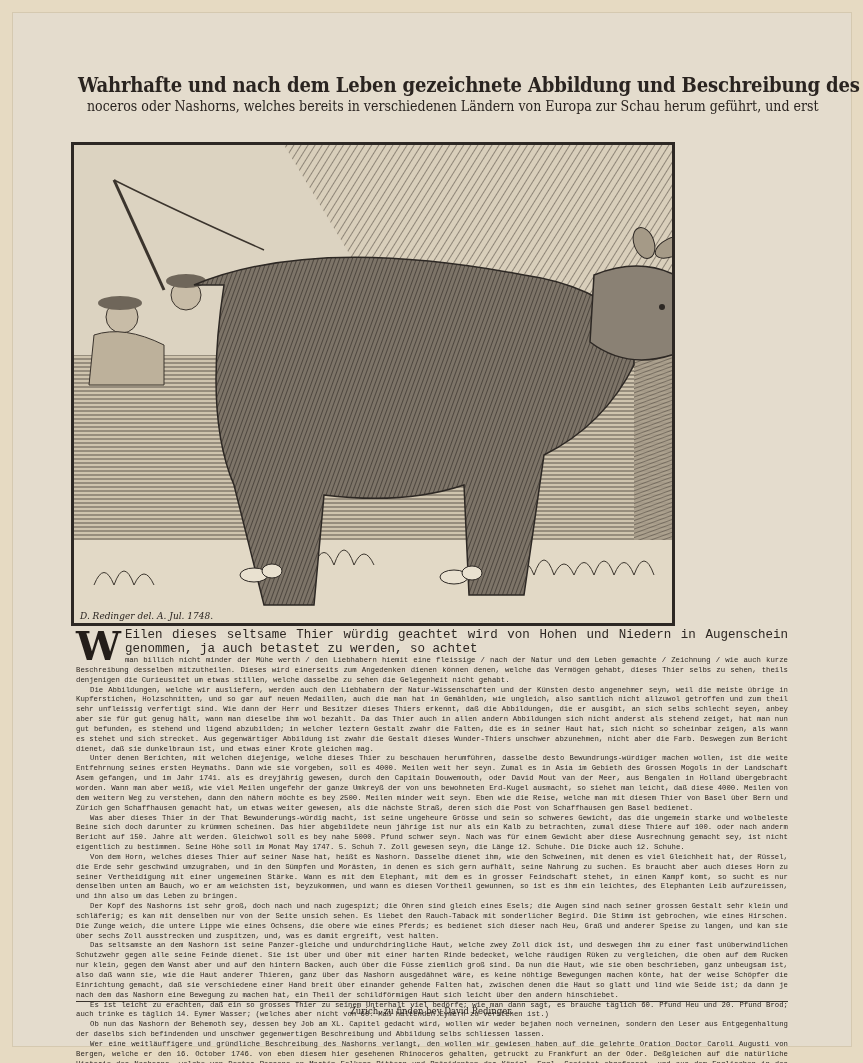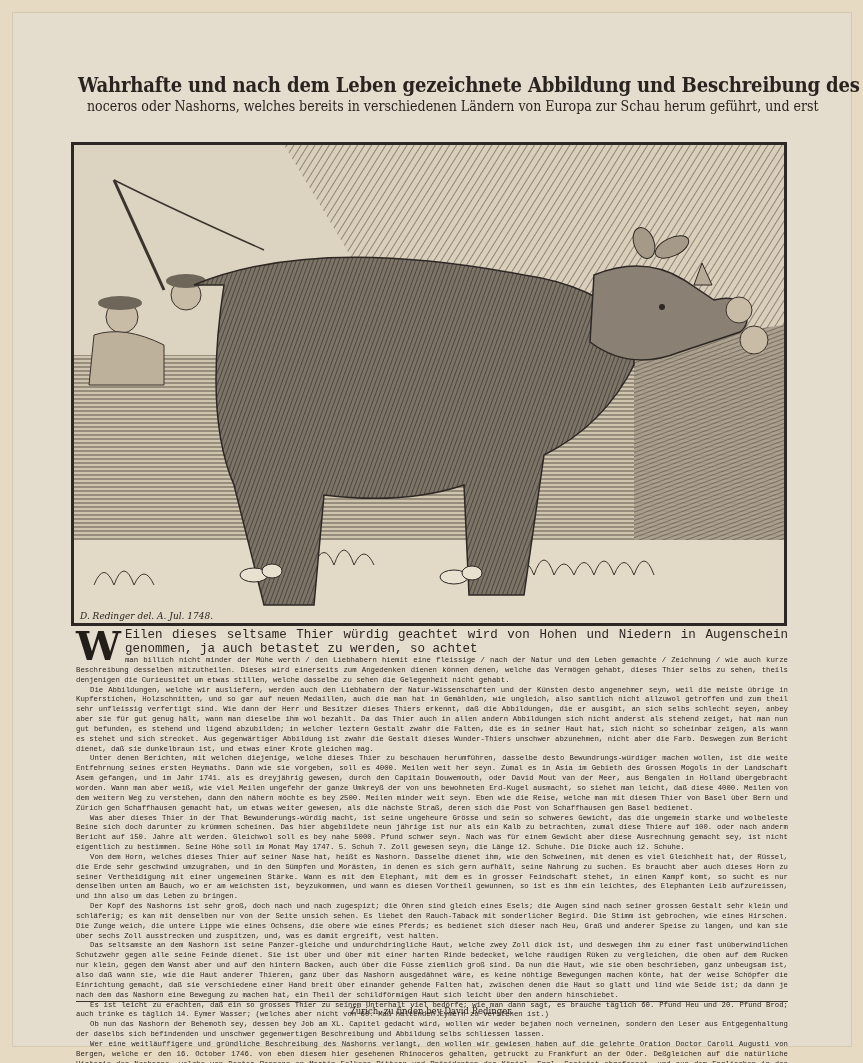--- a/index.html
+++ b/index.html
@@ -5,21 +5,21 @@
   html,body{margin:0;padding:0;}
   body{width:863px;height:1063px;background:#e8dcc4;overflow:hidden;position:relative;font-family:"DejaVu Serif",serif;}
   .mount{position:absolute;left:0;top:0;width:863px;height:1063px;background:#e6dac2;}
   .sheet{position:absolute;left:12px;top:12px;width:840px;height:1035px;background:#e4dccd;
     box-shadow:0 0 0 1px #d5c9b0 inset;}
   .title{position:absolute;left:78px;top:72px;width:740px;color:#2a2420;text-align:justify;}
   .title .l1{font-family:"DejaVu Serif",serif;font-weight:bold;font-size:21px;letter-spacing:-0.2px;line-height:26px;white-space:nowrap;
     transform:scaleX(0.86);transform-origin:left;display:block;width:860px;}
   .title .l2{font-size:14px;line-height:17px;white-space:nowrap;transform:scaleX(0.9);transform-origin:left;display:block;width:820px;padding-left:10px;}
   .title .l3{font-size:14px;line-height:17px;text-align:center;display:block;}
-  .plate{position:absolute;left:71px;top:142px;width:716px;height:484px;border:3px solid #2d2824;box-sizing:border-box;
+  .plate{position:absolute;left:71px;top:142px;width:604px;height:484px;border:3px solid #2d2824;box-sizing:border-box;
     background:#0ea5e9;overflow:hidden;}
   .plate svg{display:block;}
   .sig{position:absolute;left:6px;bottom:2px;font-size:9px;font-style:italic;color:#2a2420;}
   .body{position:absolute;left:76px;top:628px;width:712px;color:#2c2622;font-size:7.3px;line-height:9.85px;text-align:justify;}
   .body p{margin:0;text-indent:14px;font-family:Liberation Mono, monospace;}
   .body p.first{text-indent:0;}
   .lead{font-size:12.5px;line-height:14px;}
   .dropcap{float:left;font-size:40px;line-height:34px;font-weight:bold;margin-right:4px;margin-top:1px;color:#241e1a;}
   .rule{position:absolute;left:76px;top:1001px;width:712px;height:1px;background:#3a332d;}
   .imprint{position:absolute;left:0;top:1006px;width:863px;text-align:center;font-size:8.5px;color:#2a2420;}

